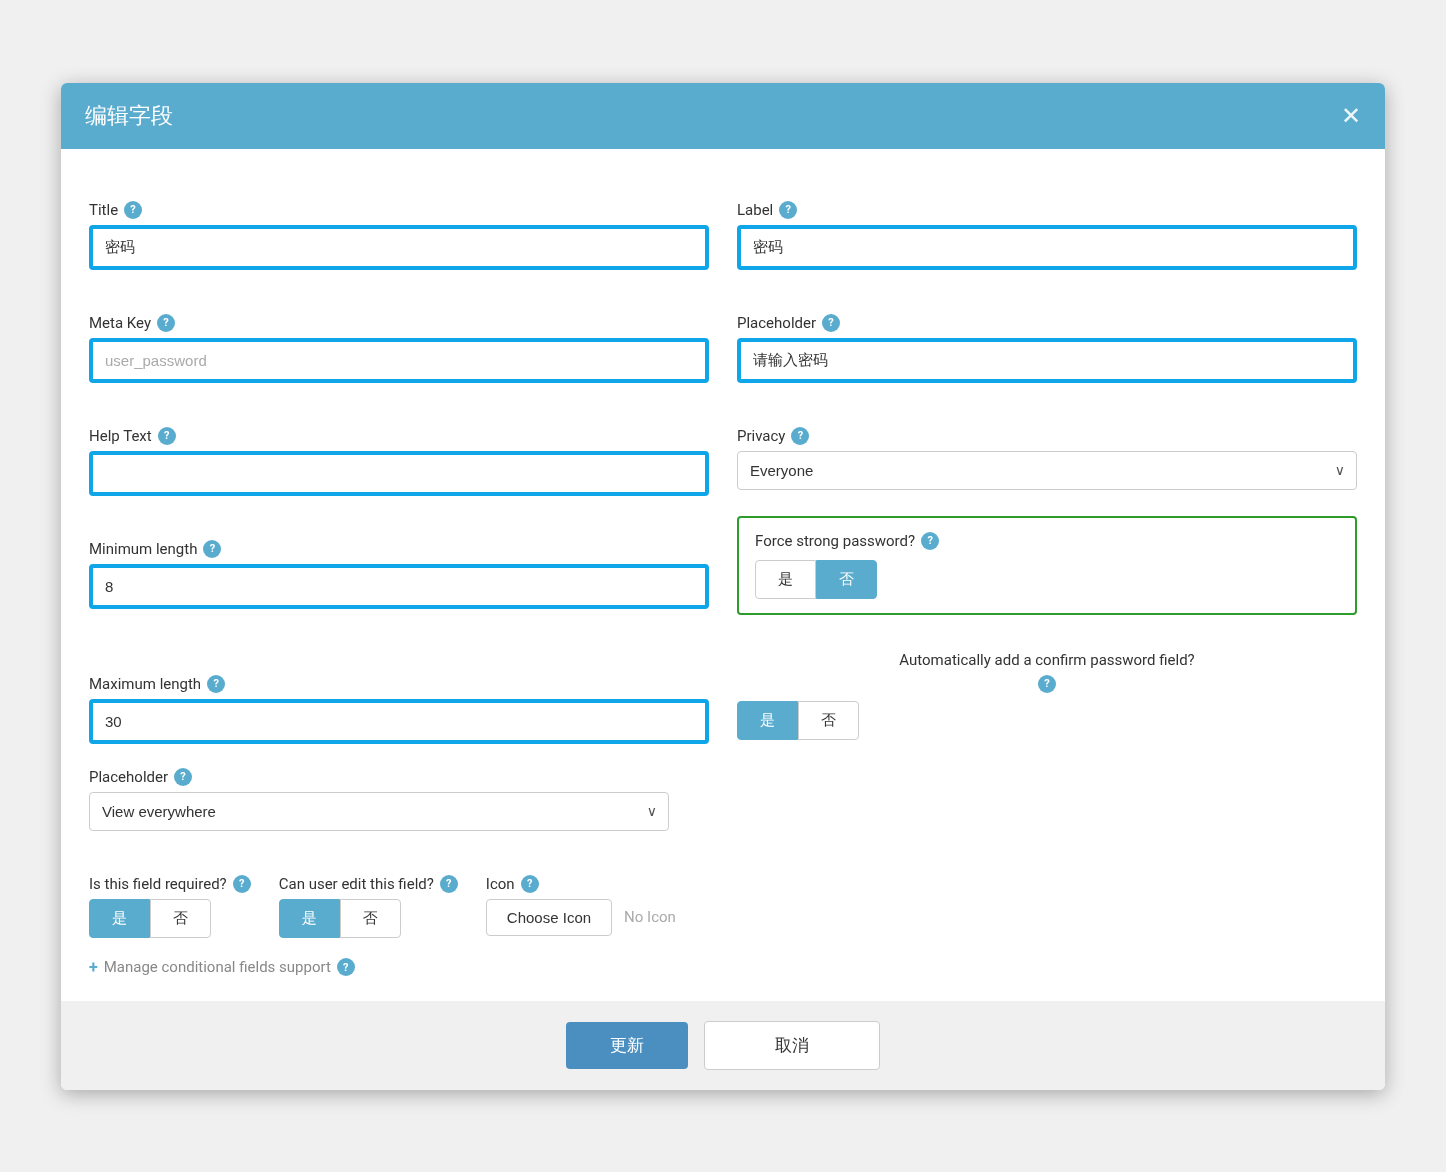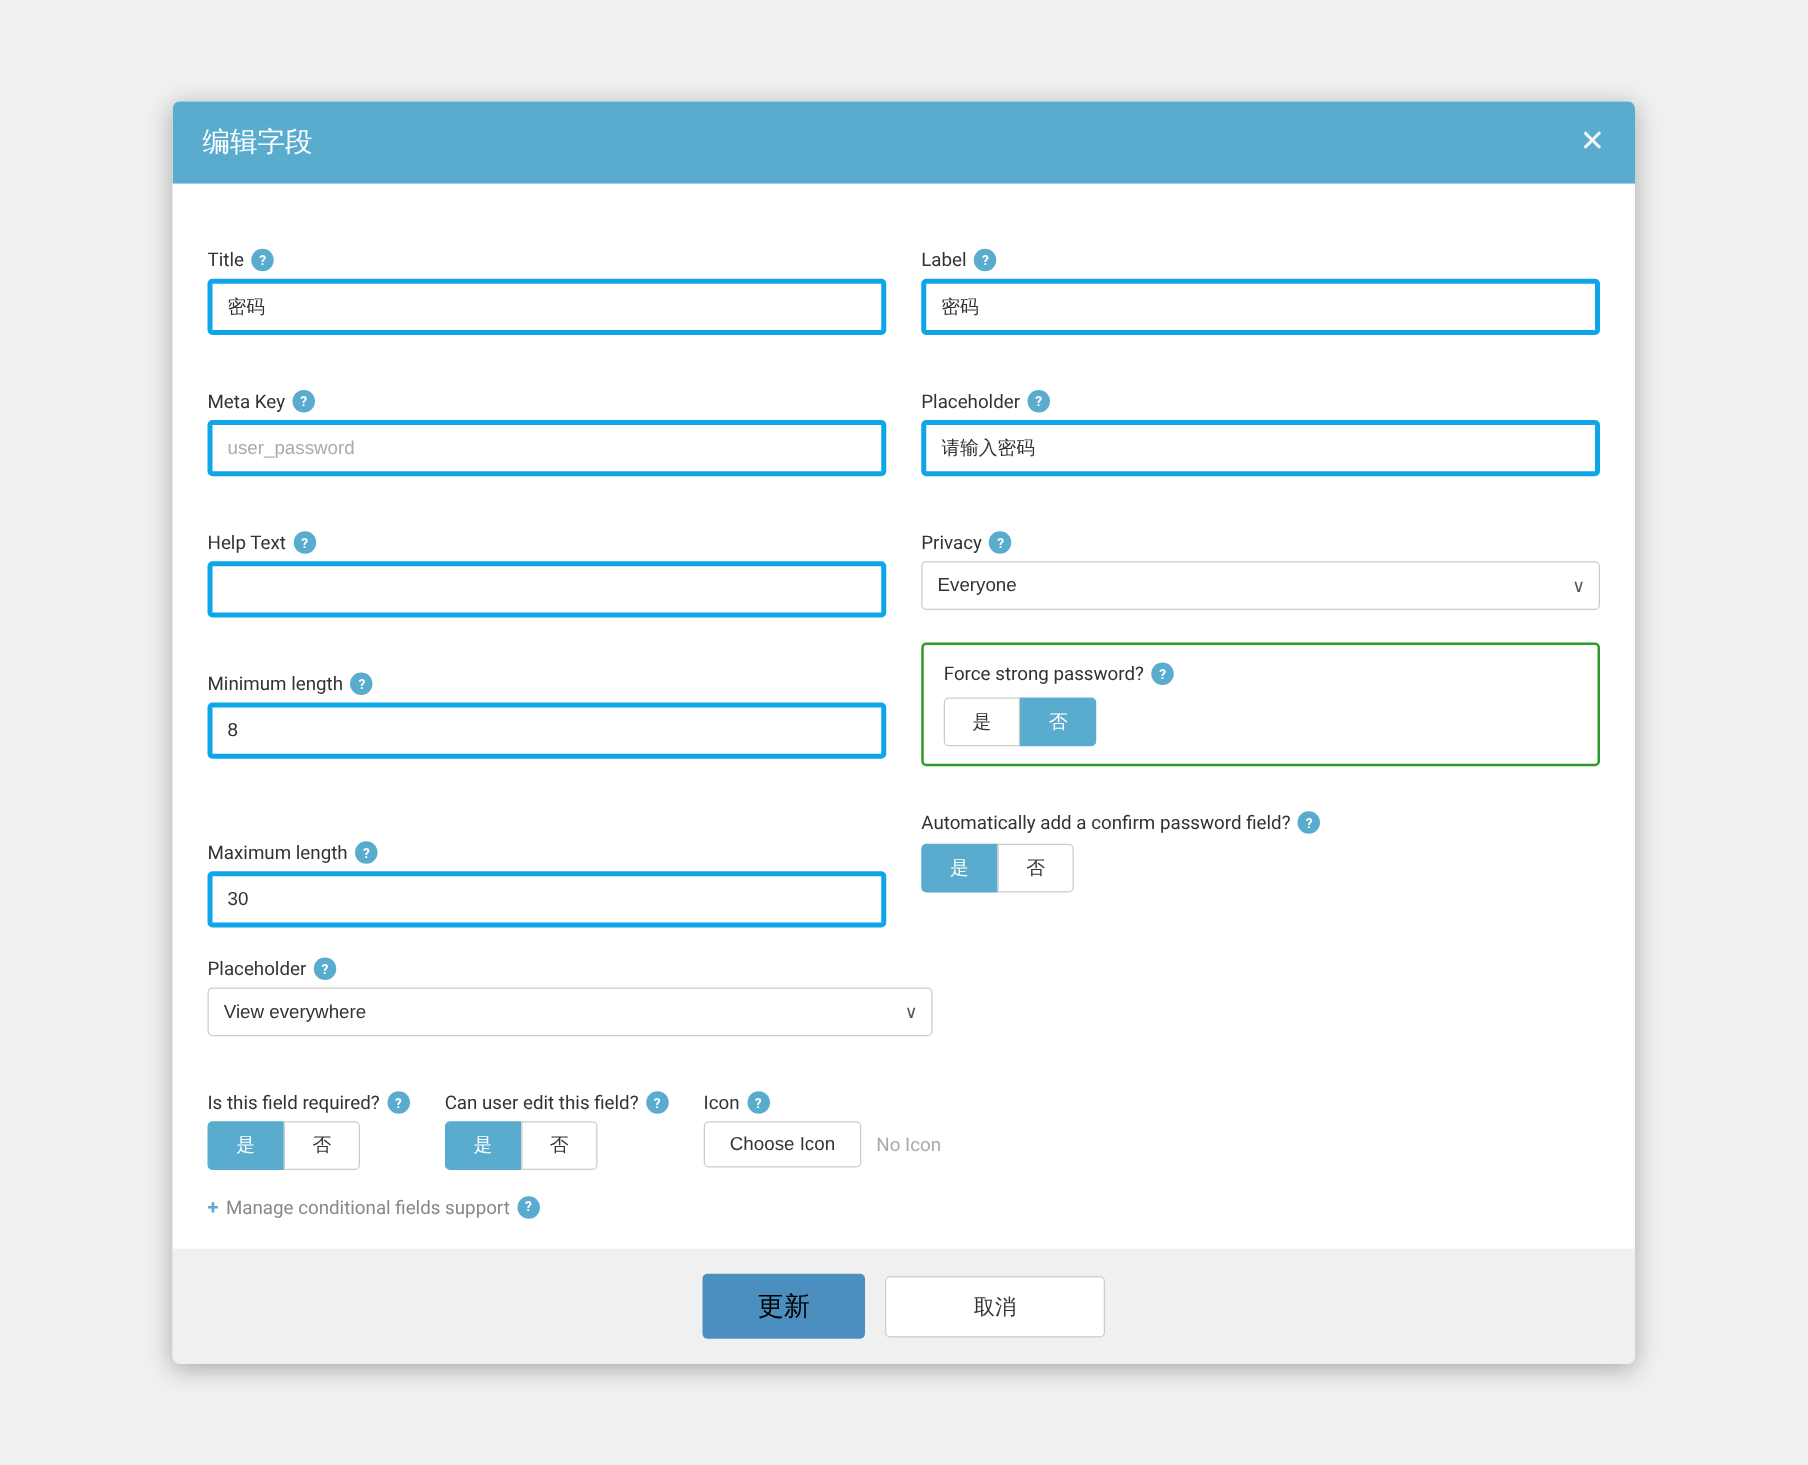--- a/index.html
+++ b/index.html
@@ -7,21 +7,21 @@
       font-family: -apple-system, BlinkMacSystemFont, "Segoe UI", Roboto, sans-serif;
       background: #f0f0f0;
       display: flex;
       align-items: center;
       justify-content: center;
       min-height: 100vh;
       padding: 20px;
     }
     .modal {
       background: #fff;
-      width: 1170px;
+      width: 1324px;
       max-width: 100%;
       border-radius: 6px;
       overflow: hidden;
       box-shadow: 0 4px 20px rgba(0,0,0,0.3);
     }
     .modal-header {
       background: #5aacce;
       padding: 18px 24px;
       display: flex;
       align-items: center;
@@ -155,20 +155,21 @@
     .auto-confirm-row {
       margin-bottom: 0;
     }
     .auto-confirm-label {
       display: flex;
       align-items: center;
       gap: 6px;
       font-size: 15px;
       color: #333;
       margin-bottom: 8px;
+      flex-direction: column;
     }
     .manage-link {
       display: flex;
       align-items: center;
       gap: 6px;
       color: #888;
       font-size: 15px;
       cursor: pointer;
       padding: 4px 0;
     }
@@ -199,24 +200,24 @@
       background: #f0f0f0;
       padding: 20px;
       display: flex;
       align-items: center;
       justify-content: center;
       gap: 16px;
     }
     .btn-update {
       padding: 12px 44px;
       background: #4a8fc0;
-      color: #000000;
+      color: #ffffff;
       border: none;
       border-radius: 4px;
-      font-size: 21px;
+      font-size: 17px;
       cursor: pointer;
     }
     .btn-cancel {
       padding: 12px 70px;
       background: #fff;
       color: #333;
       border: 1px solid #ccc;
       border-radius: 4px;
       font-size: 17px;
       cursor: pointer;

